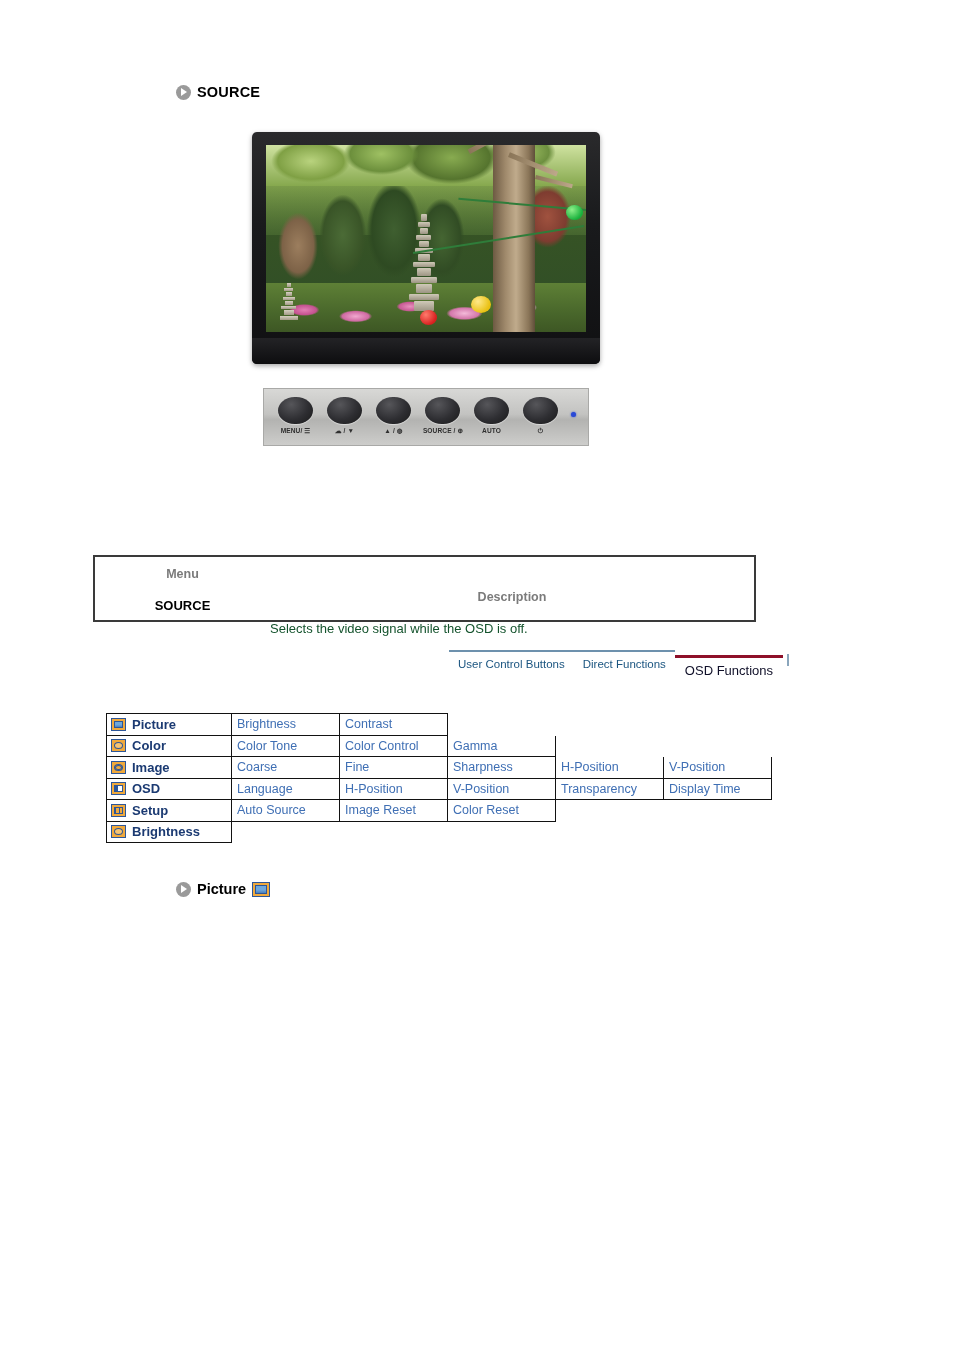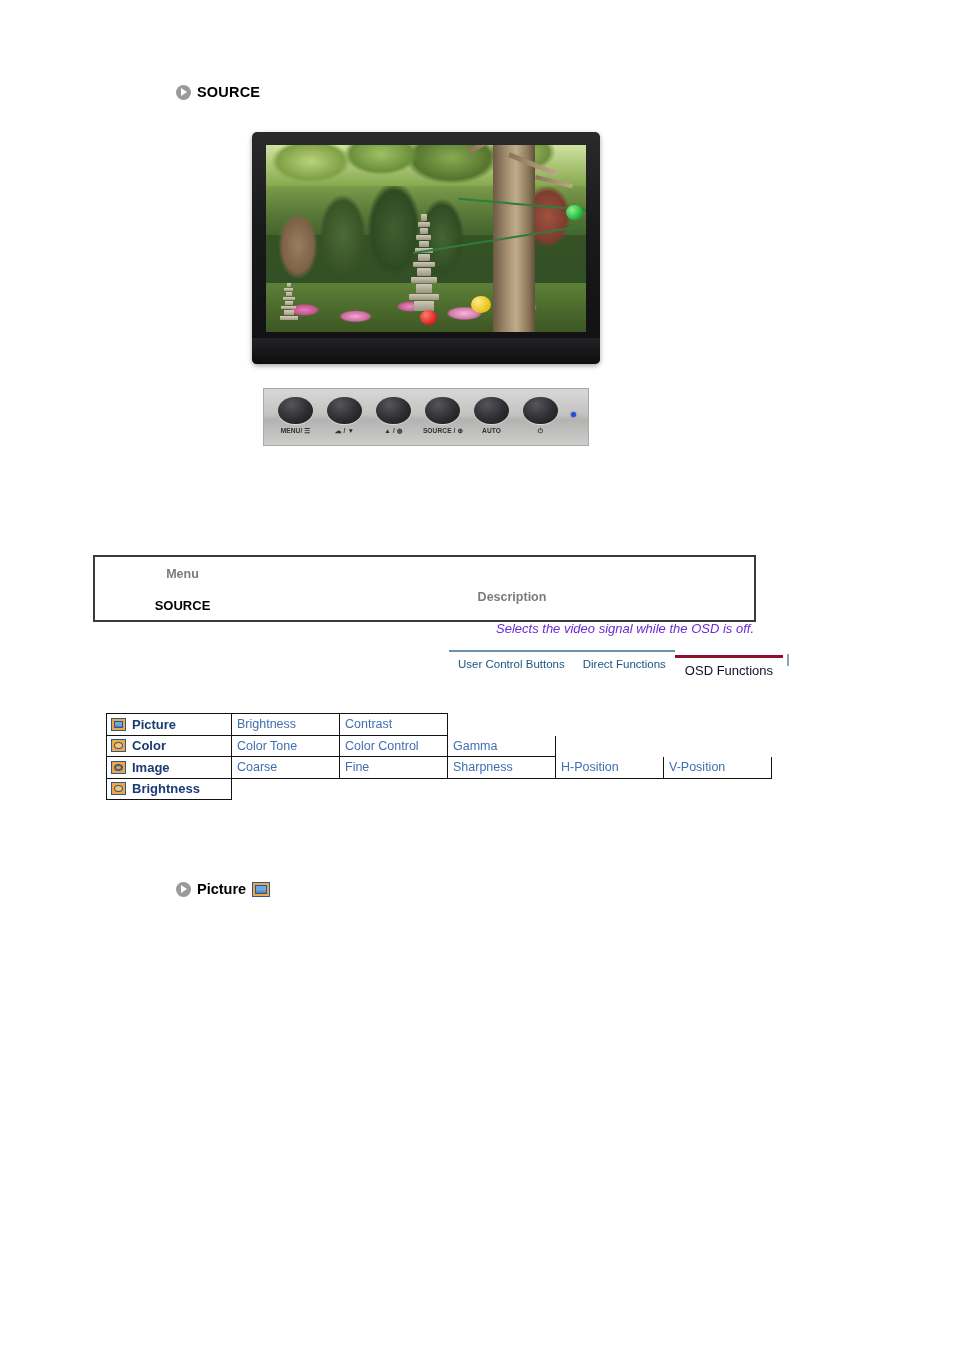--- a/index.html
+++ b/index.html
@@ -204,21 +204,21 @@
   .desc-row { display:flex; align-items:center; }
   .desc-head { height: 34px; }
   .desc-body { height: 29px; }
   .desc-col-menu { width: 175px; text-align:center; }
   .desc-col-desc { flex:1;margin-top:46px; }
   .desc-head .desc-col-menu,
   .desc-head .desc-col-desc {
     color:#7b7b7b; font-size: 12.5px; font-weight: bold; text-align:center;
   }
   .desc-body .desc-col-menu { font-size: 13px; font-weight: bold; color:#000; }
-  .desc-body .desc-col-desc { font-size: 13px; color:#6d28d9; text-align:right;font-style:italic; }
+  .desc-body .desc-col-desc { font-size: 13px; color:#14532d; text-align:left; }
 
   
   .tabs {
     position:absolute;
     left: 449px;
     top: 648px;
     display:flex;
     align-items:center;
     height: 26px;
   }
@@ -447,21 +447,47 @@
         <span>Image</span>
       </span>
     </td>
     <td class="filled">Coarse</td>
     <td class="filled">Fine</td>
     <td class="filled">Sharpness</td>
     <td class="filled">H-Position</td>
     <td class="filled">V-Position</td>
   </tr>
 
-
+  <tr>
+    <td class="cat">
+      <span class="cat-inner">
+        <span class="osdicon ic-osd"></span>
+        <span>OSD</span>
+      </span>
+    </td>
+    <td class="filled">Language</td>
+    <td class="filled">H-Position</td>
+    <td class="filled">V-Position</td>
+    <td class="filled">Transparency</td>
+    <td class="filled">Display Time</td>
+  </tr>
+
+  <tr>
+    <td class="cat">
+      <span class="cat-inner">
+        <span class="osdicon ic-setup"></span>
+        <span>Setup</span>
+      </span>
+    </td>
+    <td class="filled">Auto Source</td>
+    <td class="filled">Image Reset</td>
+    <td class="filled">Color Reset</td>
+    <td class="empty"></td>
+    <td class="empty"></td>
+  </tr>
 
   <tr>
     <td class="cat">
       <span class="cat-inner">
         <span class="osdicon ic-info"></span>
         <span>Brightness</span>
       </span>
     </td>
     <td class="empty"></td>
     <td class="empty"></td>

